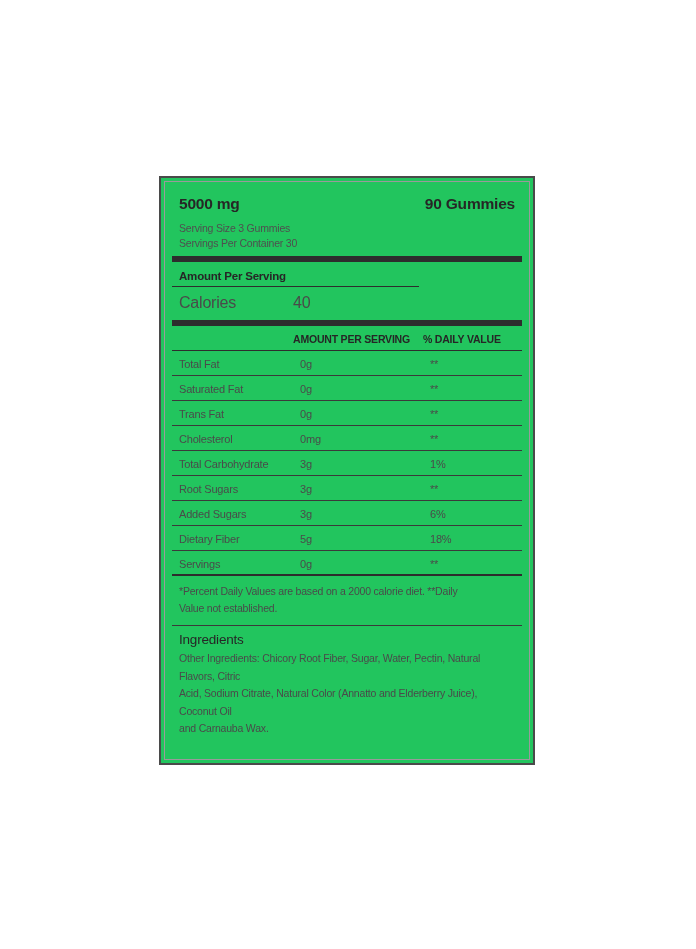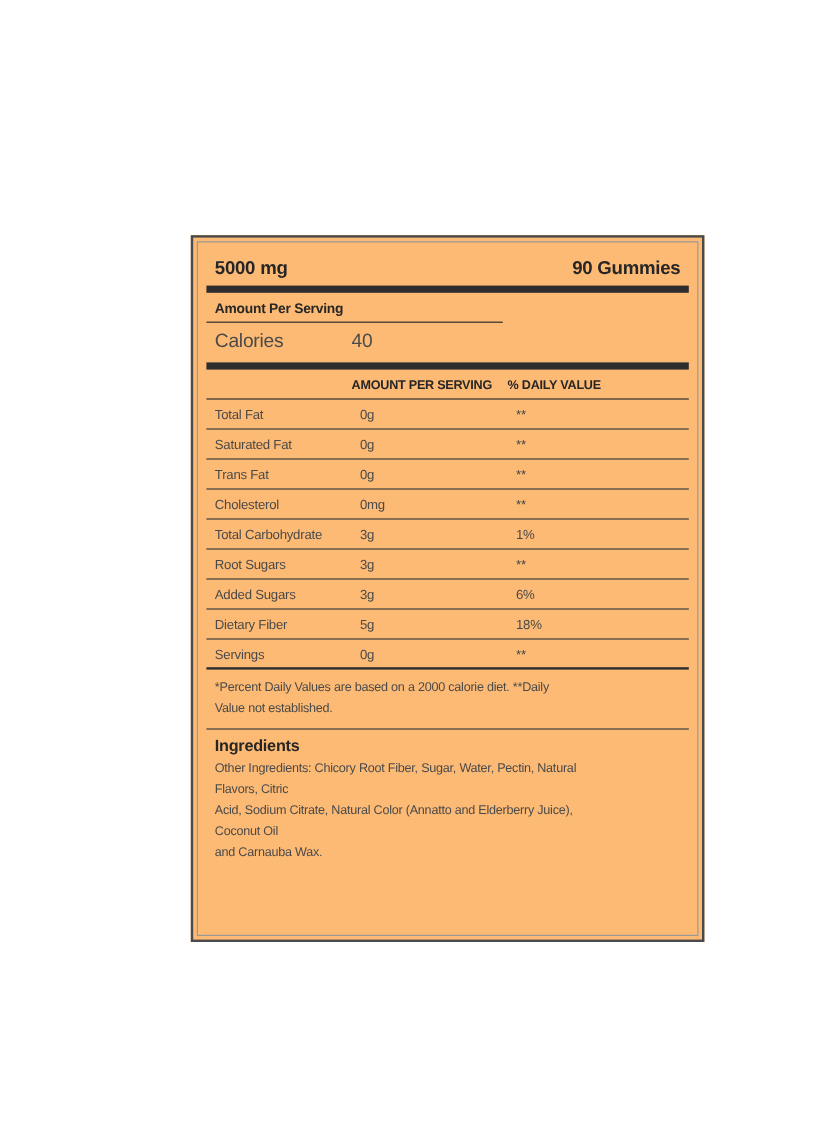--- a/index.html
+++ b/index.html
@@ -15,26 +15,25 @@
     position: relative;
     width: 696px;
     height: 949px;
     background: #ffffff;
     overflow: hidden;
   }
   .label-box {
     position: absolute;
     left: 159px;
     top: 176px;
-    width: 428px;
+    width: 376px;
     height: 589px;
     border: 2px solid #4a4a4a;
     box-sizing: border-box;
-    background: #fdba74;
-    margin-top: 20px;
+    background: #22c55e;
   }
   .label-inner {
     position: absolute;
     inset: 3px;
     border: 1px solid #9a9a9a;
     box-sizing: border-box;
   }
   .content {
     padding: 13px 14px 0 14px;
     letter-spacing: -0.2px;
@@ -110,21 +109,21 @@
     color: #4a4a4a;
     white-space: pre-line;
   }
   .section-divider {
     margin: 8px -7px 0 -7px;
     border-top: 1px solid #3a3a3a;
   }
   .ingredients-heading {
     margin-top: 6px;
     font-size: 13.5px;
-    font-weight: bold;
+    font-weight: normal;
     color: #262626;
   }
   .ingredients-text {
     margin-top: 3px;
     font-size: 10.5px;
     line-height: 17.5px;
     color: #4a4a4a;
     white-space: pre-line;
   }
 </style>
@@ -134,20 +133,24 @@
 <div class="page">
   <div class="label-box">
     <div class="label-inner">
       <div class="content">
 
         <div class="top-row">
           <span>5000 mg</span>
           <span>90 Gummies</span>
         </div>
 
+        <div class="serving-info">
+          <div>Serving Size 3 Gummies</div>
+          <div>Servings Per Container 30</div>
+        </div>
 
         <div class="thick-bar"></div>
 
         <div class="aps-heading">Amount Per Serving</div>
         <div class="aps-underline"></div>
 
         <div class="calories-row">
           <span>Calories</span>
           <span>40</span>
         </div>

